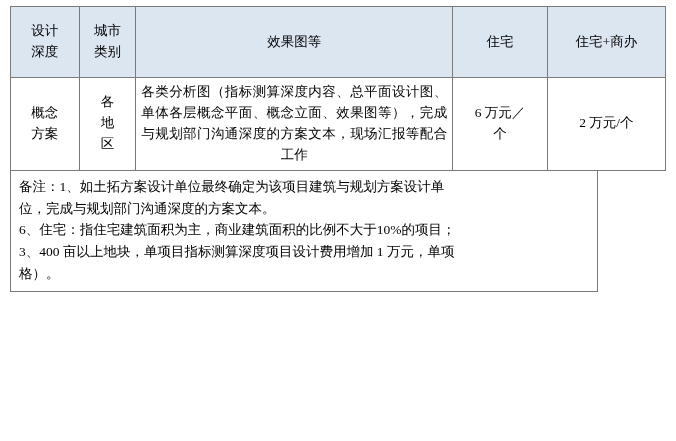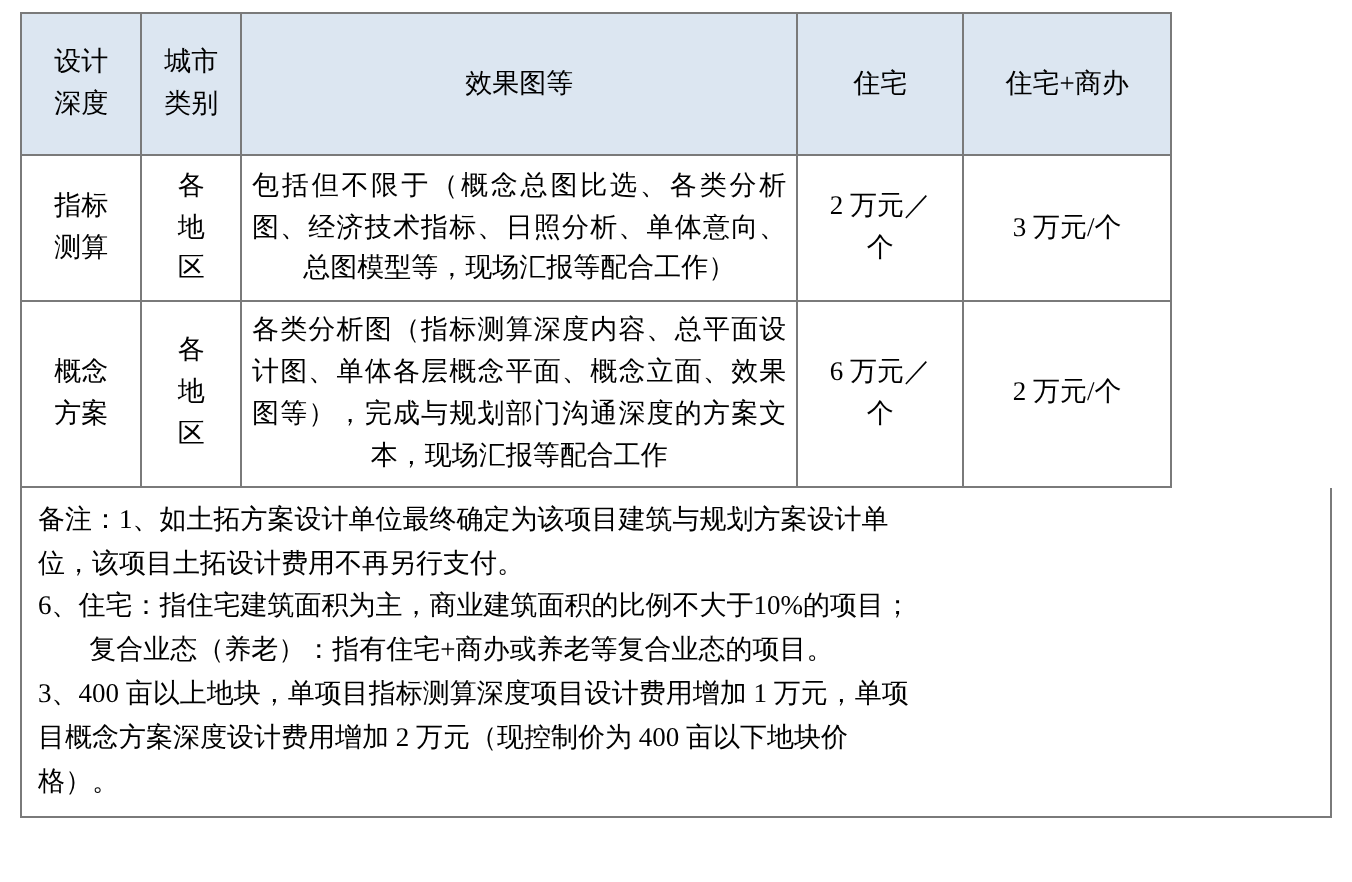--- a/index.html
+++ b/index.html
@@ -15,21 +15,21 @@
     overflow: hidden;
   }
   .page {
     position: relative;
     width: 676px;
     height: 441px;
     box-sizing: border-box;
   }
   table.fee-table {
     border-collapse: collapse;
-    width: 576px;
+    width: 656px;
     margin: 6px 0 0 10px;
     table-layout: fixed;
   }
   table.fee-table td, table.fee-table th {
     border: 1px solid #7a7a7a;
     padding: 4px 5px;
     vertical-align: middle;
     font-size: 13.5px;
     line-height: 1.55;
   }
@@ -52,21 +52,21 @@
     text-align: justify;
     text-align-last: center;
   }
   tbody td {
     height: 64px;
   }
   .row-tall td { height: 70px; }
 
   .notes {
     margin: 0 10px 0 10px;
-    width: 656px;
+    width: 588px;
     box-sizing: border-box;
     border: 1px solid #7a7a7a;
     border-top: none;
     padding: 5px 8px 6px 8px;
     font-size: 13.5px;
     line-height: 1.62;
     text-align: justify;
   }
   .notes p {
     margin: 0;
@@ -92,40 +92,31 @@
     <thead>
       <tr>
         <td>设计<br>深度</td>
         <td>城市<br>类别</td>
         <td>效果图等</td>
         <td>住宅</td>
         <td>住宅+商办</td>
       </tr>
     </thead>
     <tbody>
-      <tr>
-        <td class="c-center">指标<br>测算</td>
-        <td class="c-center">各<br>地<br>区</td>
-        <td class="c-just">包括但不限于（概念总图比选、各类分析图、经济技术指标、日照分析、单体意向、总图模型等，现场汇报等配合工作）</td>
-        <td class="c-center">2 万元／<br>个</td>
-        <td class="c-center">3 万元/个</td>
-      </tr>
       <tr class="row-tall">
         <td class="c-center">概念<br>方案</td>
         <td class="c-center">各<br>地<br>区</td>
         <td class="c-just">各类分析图（指标测算深度内容、总平面设计图、单体各层概念平面、概念立面、效果图等），完成与规划部门沟通深度的方案文本，现场汇报等配合工作</td>
         <td class="c-center">6 万元／<br>个</td>
         <td class="c-center">2 万元/个</td>
       </tr>
     </tbody>
   </table>
 
   <div class="notes">
     <p>备注：1、如土拓方案设计单位最终确定为该项目建筑与规划方案设计单</p>
-    <p>位，该项目土拓设计费用不再另行支付。</p>
+    <p>位，完成与规划部门沟通深度的方案文本。</p>
     <p>6、住宅：指住宅建筑面积为主，商业建筑面积的比例不大于10%的项目；</p>
-    <p class="indent">复合业态（养老）：指有住宅+商办或养老等复合业态的项目。</p>
     <p>3、400 亩以上地块，单项目指标测算深度项目设计费用增加 1 万元，单项</p>
-    <p>目概念方案深度设计费用增加 2 万元（现控制价为 400 亩以下地块价</p>
     <p>格）。</p>
   </div>
 
 </div>
 
 </body></html>

